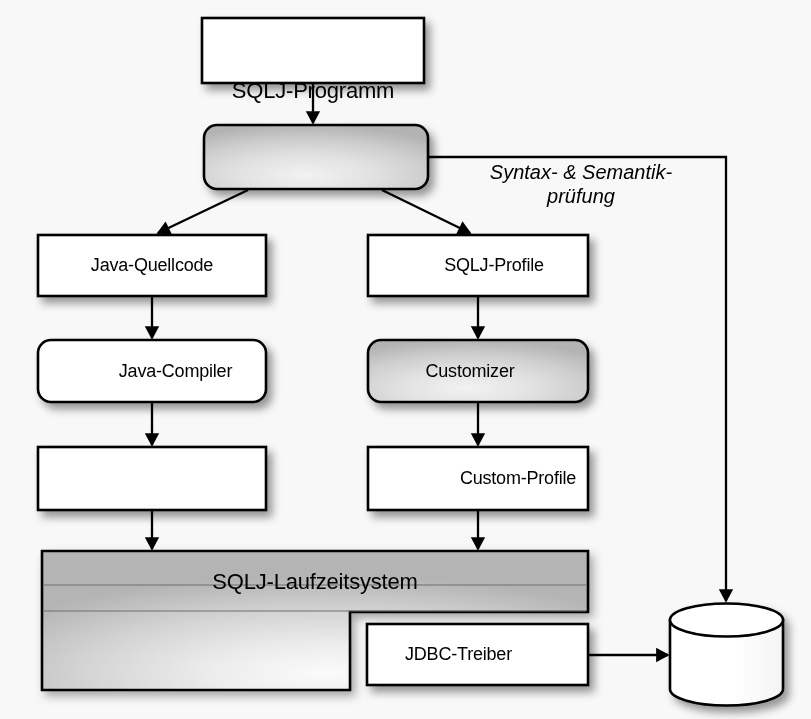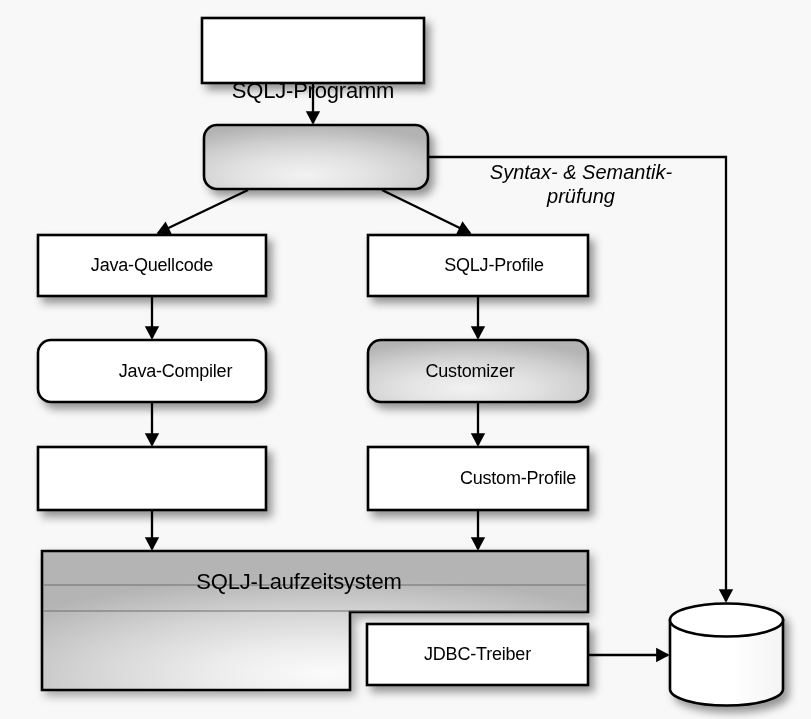--- a/index.html
+++ b/index.html
@@ -162,23 +162,23 @@
 
   <div class="node-label lbl-md" style="left:368px; top:235px; width:252px; height:61px;">SQLJ-Profile</div>
 
   <div class="node-label lbl-md" style="left:38px; top:340px; width:275px; height:62px;">Java-Compiler</div>
 
   <div class="node-label lbl-md" style="left:360px; top:340px; width:220px; height:62px;">Customizer</div>
 
 
   <div class="node-label lbl-md" style="left:368px; top:447px; width:220px; height:63px;margin-left:40px;">Custom-Profile</div>
 
-  <div class="node-label lbl-lg" style="left:26px; top:551px; width:546px; height:61px;">SQLJ-Laufzeitsystem</div>
+  <div class="node-label lbl-lg" style="left:42px; top:551px; width:546px; height:61px;">SQLJ-Laufzeitsystem</div>
 
-  <div class="node-label lbl-md" style="left:367px; top:624px; width:221px; height:61px;">JDBC-Treiber</div>
+  <div class="node-label lbl-md" style="left:348px; top:624px; width:221px; height:61px;">JDBC-Treiber</div>
 
   <div class="edge-label" style="left:436px; top:124px; width:290px;"><span>Syntax- &amp; Semantik-</span><br><span>prüfung</span></div>
 
   <div class="hit" style="left:202px; top:18px; width:222px; height:65px;"></div>
   <div class="hit" style="left:204px; top:125px; width:224px; height:64px;"></div>
   <div class="hit" style="left:38px; top:235px; width:228px; height:61px;"></div>
   <div class="hit" style="left:368px; top:235px; width:220px; height:61px;"></div>
   <div class="hit" style="left:38px; top:340px; width:228px; height:62px;"></div>
   <div class="hit" style="left:368px; top:340px; width:220px; height:62px;"></div>
   <div class="hit" style="left:38px; top:447px; width:228px; height:63px;"></div>

